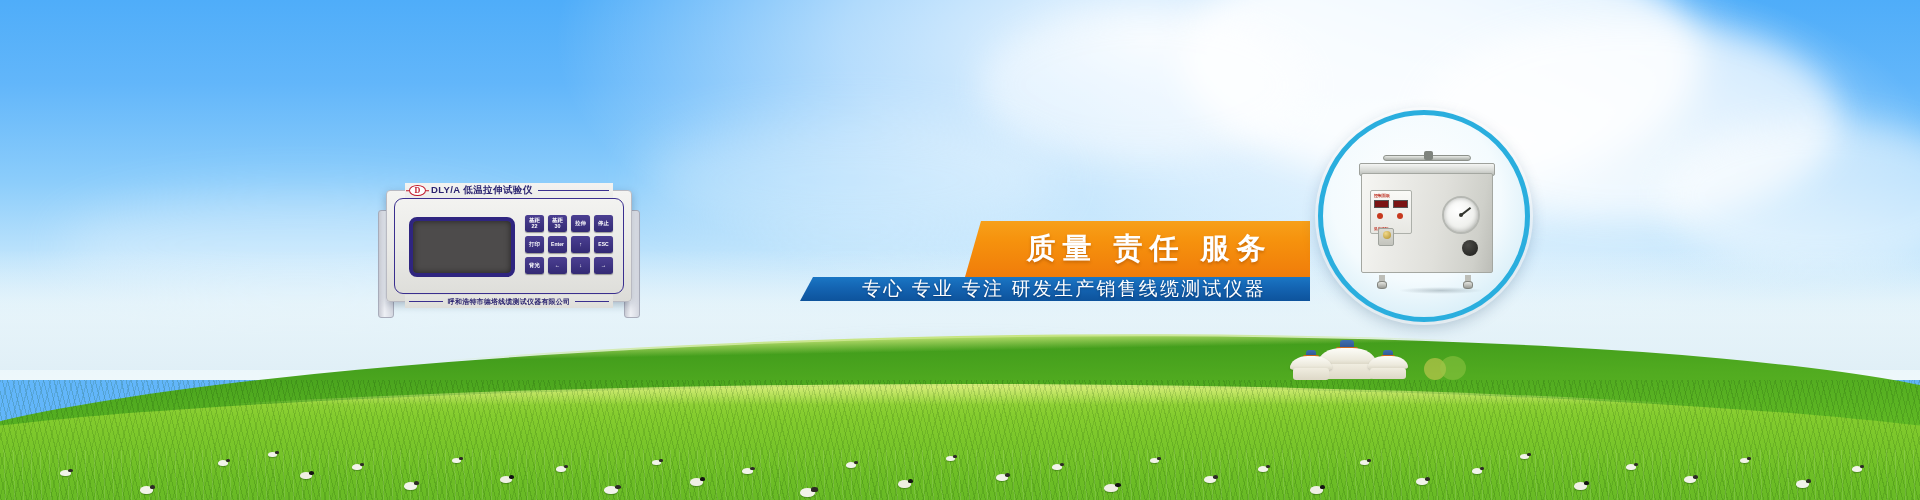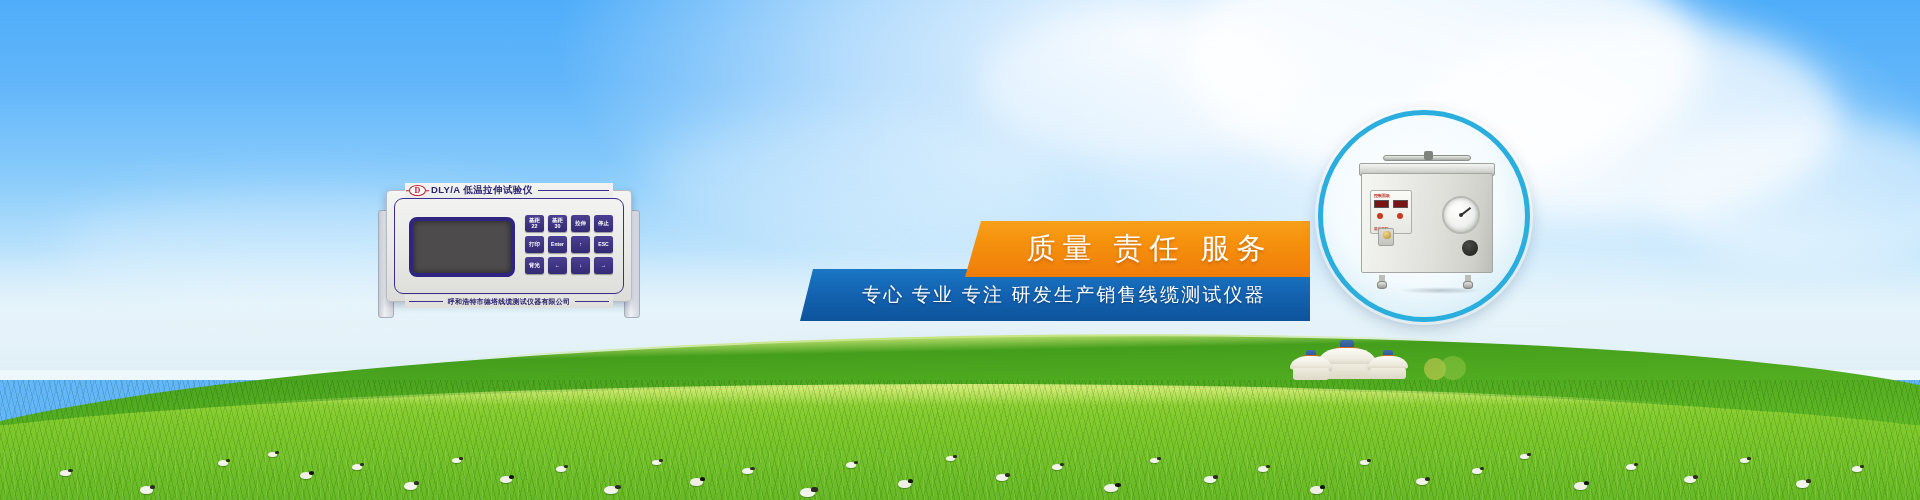--- a/index.html
+++ b/index.html
@@ -173,26 +173,26 @@
 
   
   .orange-banner {
     position:absolute; left:965px; top:221px; width:345px; height:56px;
     background:linear-gradient(180deg,#f7a01a 0%, #f6920d 35%, #f07c0a 100%);
     clip-path:polygon(16px 0, 100% 0, 100% 100%, 0 100%);
     box-shadow:0 2px 5px rgba(0,0,0,.18);
     display:flex; align-items:center; justify-content:center;
   }
   .orange-banner .txt {
-    font-size:29px; font-weight:normal; color:#fff; letter-spacing:7px;
+    font-size:29px; font-weight:bold; color:#fff; letter-spacing:7px;
     text-shadow:0 2px 3px rgba(150,70,0,.45);
     white-space:nowrap; padding-left:24px;
   }
   .blue-banner {
-    position:absolute; left:800px; top:269px; width:510px; height:52px;
+    position:absolute; left:800px; top:277px; width:510px; height:24px;
     background:linear-gradient(180deg,#1a76c4 0%, #1464b2 45%, #0d539c 100%);
     clip-path:polygon(13px 0, 100% 0, 100% 100%, 0 100%);
     box-shadow:0 2px 5px rgba(0,0,0,.2);
     display:flex; align-items:center; justify-content:center;
   }
   .blue-banner .txt {
     font-size:19px; color:#fff; letter-spacing:2.2px; white-space:nowrap;
     text-shadow:0 1px 2px rgba(0,30,70,.5); padding-left:18px;
   }
 

